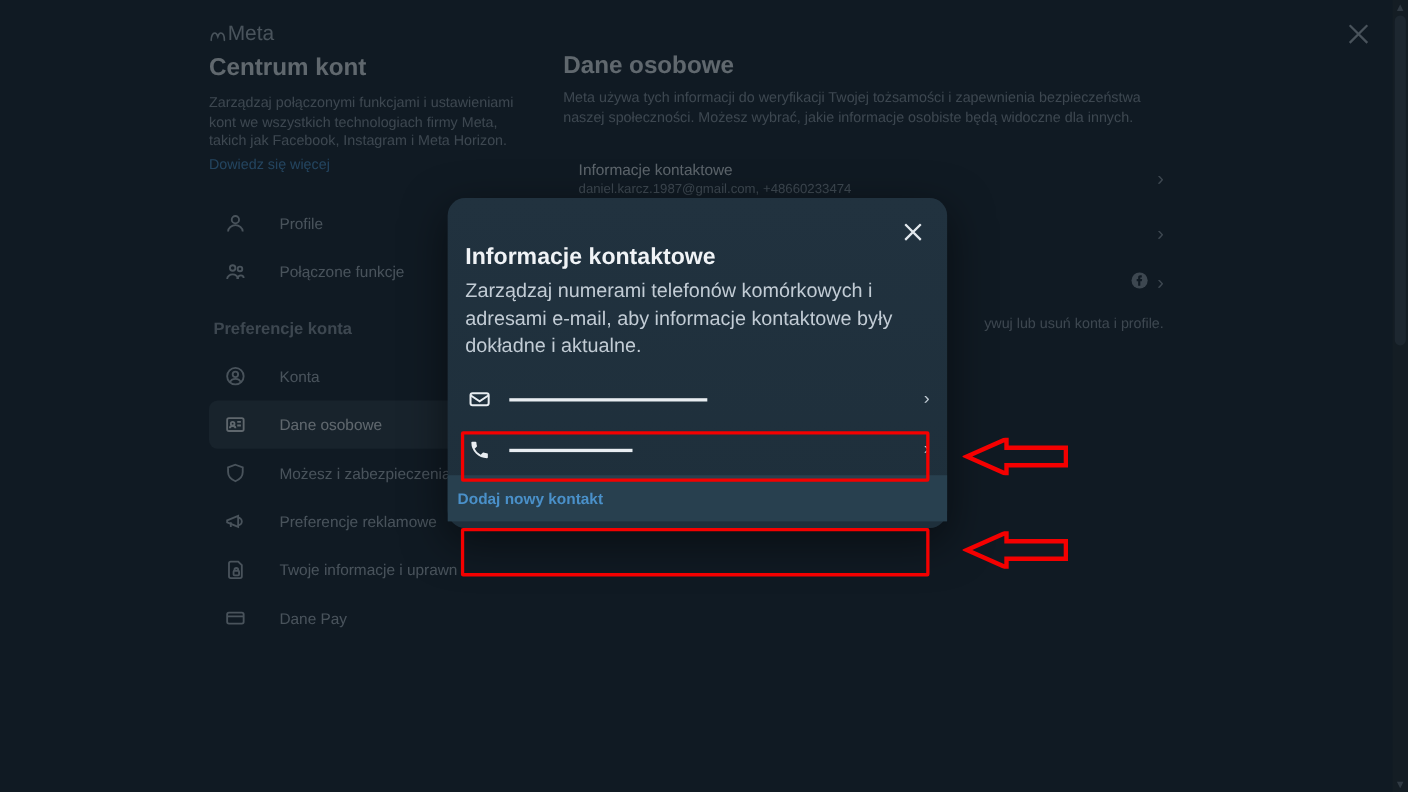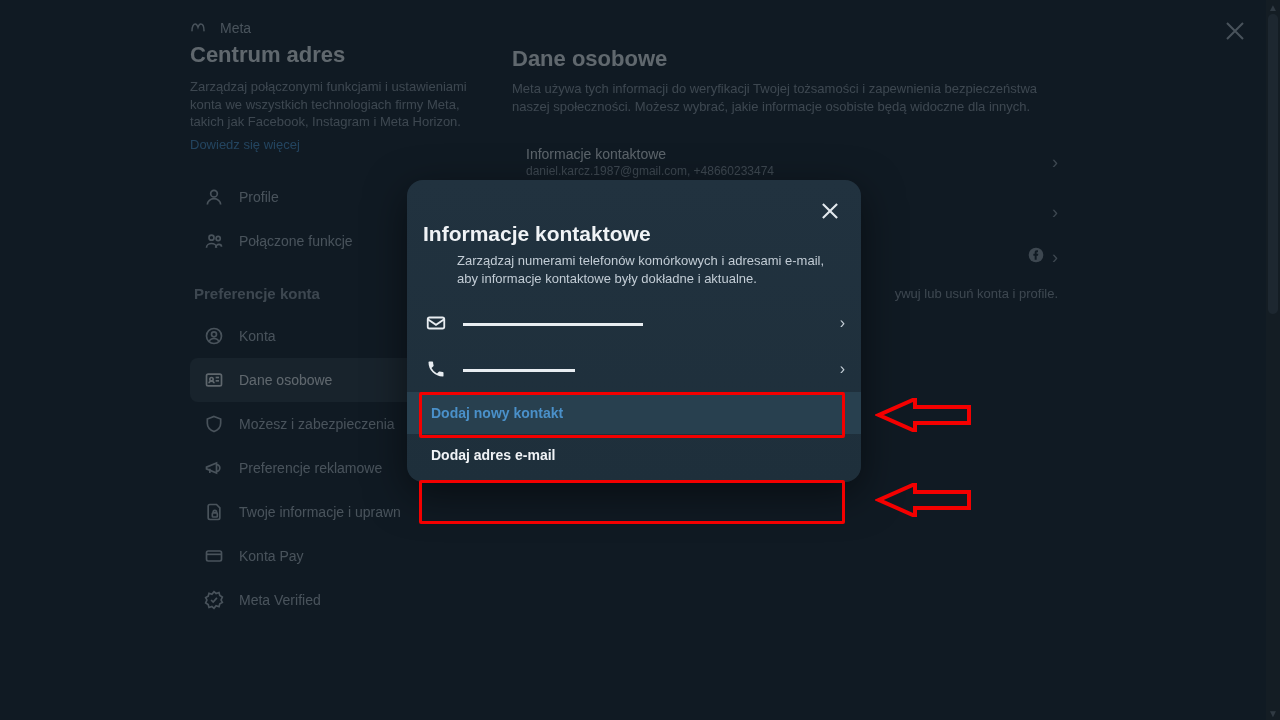--- a/index.html
+++ b/index.html
@@ -26,24 +26,24 @@
   z-index: 1;
 }
 .sidebar {
   position: absolute;
   left: 190px;
   top: 20px;
   width: 280px;
 }
 .brand {
   display: flex;
-  align-items: flex-start;
-  gap: 14px;
+  align-items: flex-end;
+  gap: 1px;
   color: #a7b3bf;
-  font-size: 14px;
+  font-size: 19px;
   margin-bottom: 6px;
 }
 .brand svg {
   width: 16px;
   height: 16px;
 }
 .page-title {
   color: #e2e8ed;
   font-size: 22px;
   font-weight: 700;
@@ -60,21 +60,21 @@
   font-size: 13px;
   cursor: pointer;
   text-align: center;
 }
 .nav {
   margin-top: 22px;
 }
 .nav-item {
   display: flex;
   align-items: center;
-  gap: 15px;
+  gap: 30px;
   padding: 12px 14px;
   color: #a7b3bf;
   font-size: 14px;
   border-radius: 8px;
   cursor: pointer;
 }
 .nav-item.active {
   background: #2d3c49;
   color: #dfe6ec;
 }
@@ -164,24 +164,23 @@
   justify-content: center;
 }
 .modal-title {
   color: #f0f3f6;
   font-size: 21px;
   font-weight: 700;
   padding: 22px 16px 6px;
 }
 .modal-desc {
   color: #c2ccd5;
-  font-size: 13px;
+  font-size: 18px;
   line-height: 1.4;
   padding: 0 16px 12px;
-  margin-left: 34px;
 }
 .contact-row {
   display: flex;
   align-items: center;
   padding: 10px 16px;
   cursor: pointer;
 }
 .contact-row .cicon {
   width: 26px;
   height: 26px;
@@ -206,21 +205,21 @@
 .strike-box.short {
   width: 112px;
 }
 .contact-row .cchev {
   color: #c2ccd5;
   font-size: 16px;
 }
 .action-row {
   display: flex;
   align-items: center;
-  padding: 13px 24px;
+  padding: 13px 9px;
   cursor: pointer;
   font-size: 14px;
   color: #f0f3f6;
   font-weight: 600;
 }
 .action-row.primary {
   color: #4a90c9;
   background: #28404f;
 }
 .red-box {
@@ -295,22 +294,22 @@
     </svg>
 </div>
 
 <div class="sidebar">
   <div class="brand">
     <svg viewBox="0 0 24 24">
         <path d="M3 16 C3 10 5 6 8 6 C10 6 11 8 12 11 C13 8 14 6 16 6 C19 6 21 10 21 16" stroke="currentColor" stroke-width="2.2" fill="none" stroke-linecap="round"></path>
       </svg>
     <span>Meta</span>
   </div>
-  <div class="page-title">Centrum adres</div>
-  <div class="page-desc">Zarządzaj połączonymi funkcjami i ustawieniami konta we wszystkich technologiach firmy Meta, takich jak Facebook, Instagram i Meta Horizon.</div>
+  <div class="page-title">Centrum kont</div>
+  <div class="page-desc">Zarządzaj połączonymi funkcjami i ustawieniami kont we wszystkich technologiach firmy Meta, takich jak Facebook, Instagram i Meta Horizon.</div>
   <span class="learn-more">Dowiedz się więcej</span>
 
   <div class="nav">
     <div class="nav-item">
       <span class="ico">
         <svg width="20" height="20" viewBox="0 0 24 24" stroke="currentColor" stroke-width="2" fill="none">
             <circle cx="12" cy="8" r="4"></circle>
             <path d="M4 21c0-4 4-7 8-7s8 3 8 7"></path>
           </svg>
       </span>
@@ -382,30 +381,21 @@
       </span>
       <span>Twoje informacje i uprawn</span>
     </div>
     <div class="nav-item">
       <span class="ico">
         <svg width="20" height="20" viewBox="0 0 24 24" stroke="currentColor" stroke-width="2" fill="none">
             <rect x="3" y="6" width="18" height="12" rx="2"></rect>
             <line x1="3" y1="10" x2="21" y2="10"></line>
           </svg>
       </span>
-      <span>Konta Pay</span>
-    </div>
-    <div class="nav-item">
-      <span class="ico">
-        <svg width="20" height="20" viewBox="0 0 24 24" stroke="currentColor" stroke-width="2" fill="none">
-            <path d="M12 2l2.5 2.2L18 3l1 3.5 3 2-1.5 3.5L22 15l-3 1.5-1 3.5-3.5-1.2L12 22l-2.5-2.2L6 21l-1-3.5-3-2L3.5 12 2 9l3-1.5L6 4l3.5 1.2L12 2z"></path>
-            <path d="M8.5 12l2.5 2.5 4.5-5"></path>
-          </svg>
-      </span>
-      <span>Meta Verified</span>
+      <span>Dane Pay</span>
     </div>
   </div>
 </div>
 
 <div class="main">
   <div class="main-title">Dane osobowe</div>
   <div class="main-desc">Meta używa tych informacji do weryfikacji Twojej tożsamości i zapewnienia bezpieczeństwa naszej społeczności. Możesz wybrać, jakie informacje osobiste będą widoczne dla innych.</div>
   <div class="option-row">
     <div>
       <div class="lbl">Informacje kontaktowe</div>
@@ -463,23 +453,20 @@
           <path d="M6.6 10.8a15 15 0 006.6 6.6l2.2-2.2a1 1 0 011-.25 11.4 11.4 0 003.6.6 1 1 0 011 1V20a1 1 0 01-1 1A17 17 0 013 4a1 1 0 011-1h3.5a1 1 0 011 1 11.4 11.4 0 00.6 3.6 1 1 0 01-.25 1l-2.25 2.2z"></path>
         </svg>
     </span>
     <span class="ctext"><span class="strike-box short"></span></span>
     <span class="cchev">›</span>
   </div>
 
   <div class="action-row primary">
     <span>Dodaj nowy kontakt</span>
   </div>
-  <div class="action-row">
-    <span>Dodaj adres e-mail</span>
-  </div>
 </div>
 
 <div class="red-box red-box-1"></div>
 <div class="red-box red-box-2"></div>
 
 <div class="arrow arrow-1">
   <svg width="96" height="34" viewBox="0 0 96 34">
     <path d="M94 9 L40 9 L40 1 L4 17 L40 33 L40 25 L94 25 Z" fill="none" stroke="#f40000" stroke-width="4" stroke-linejoin="miter"></path>
   </svg>
 </div>

